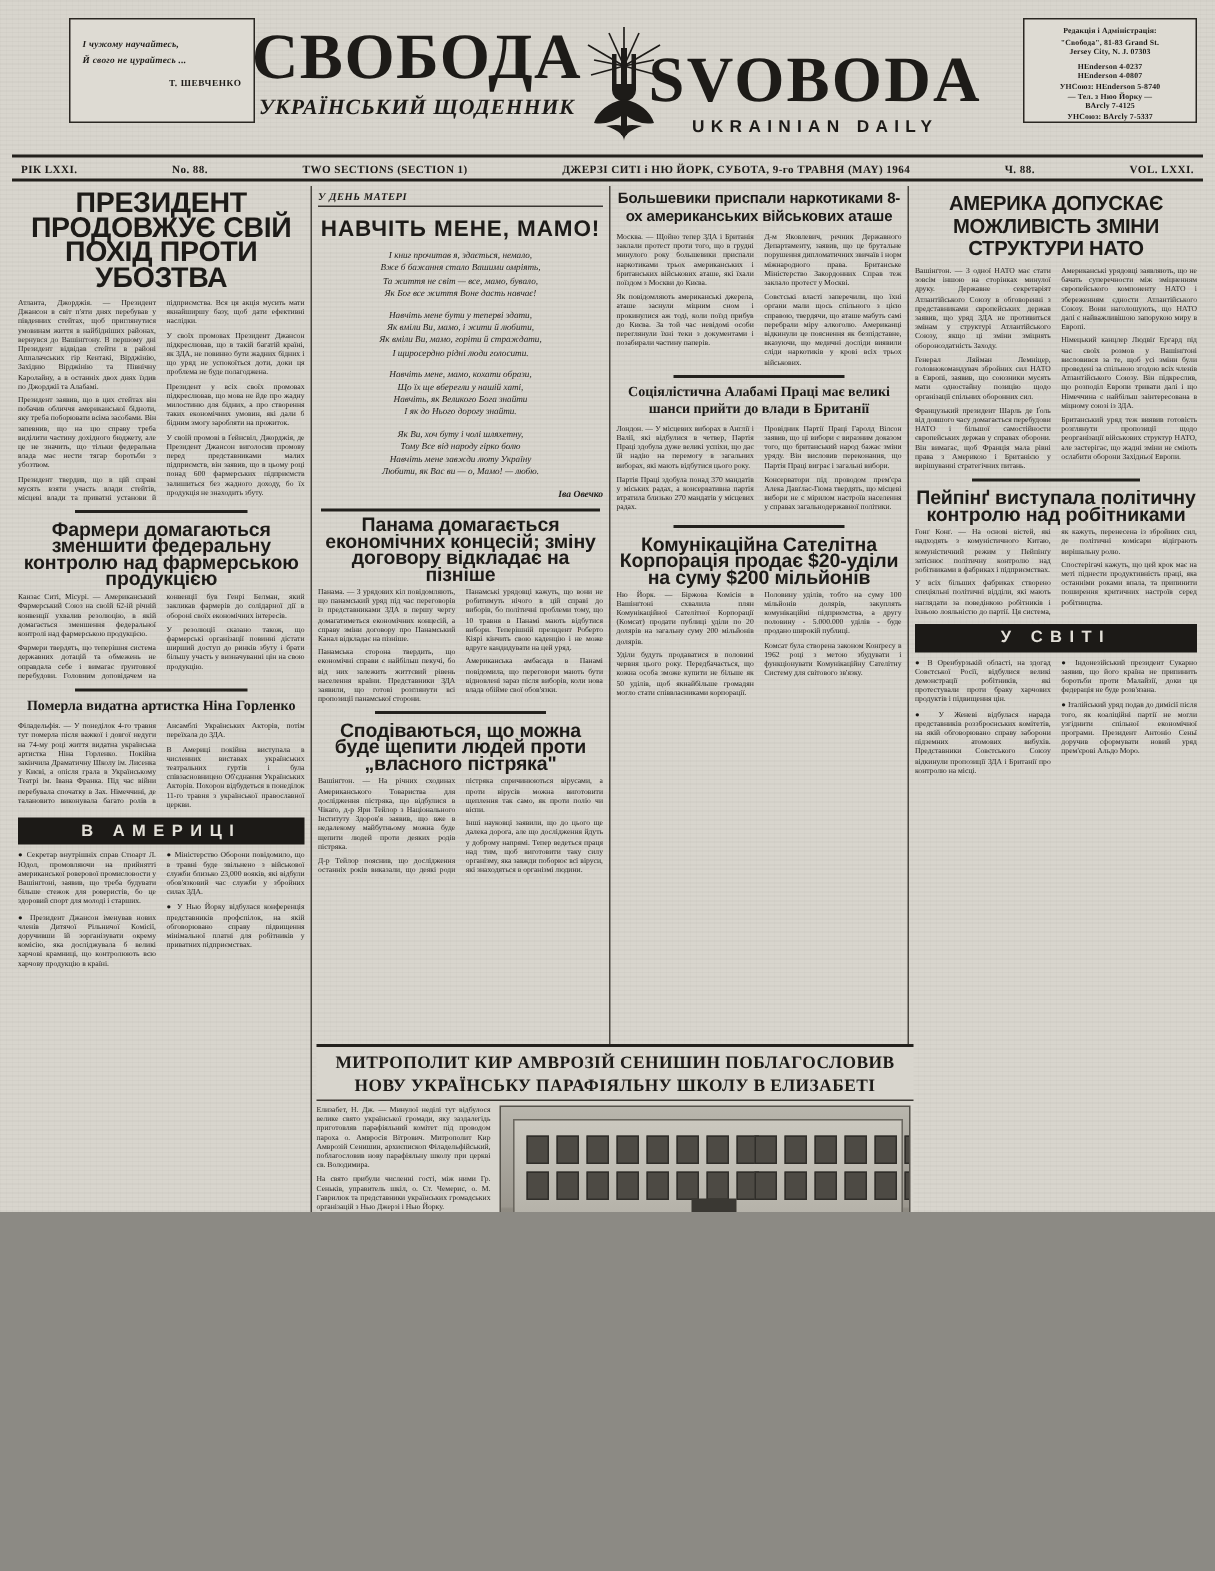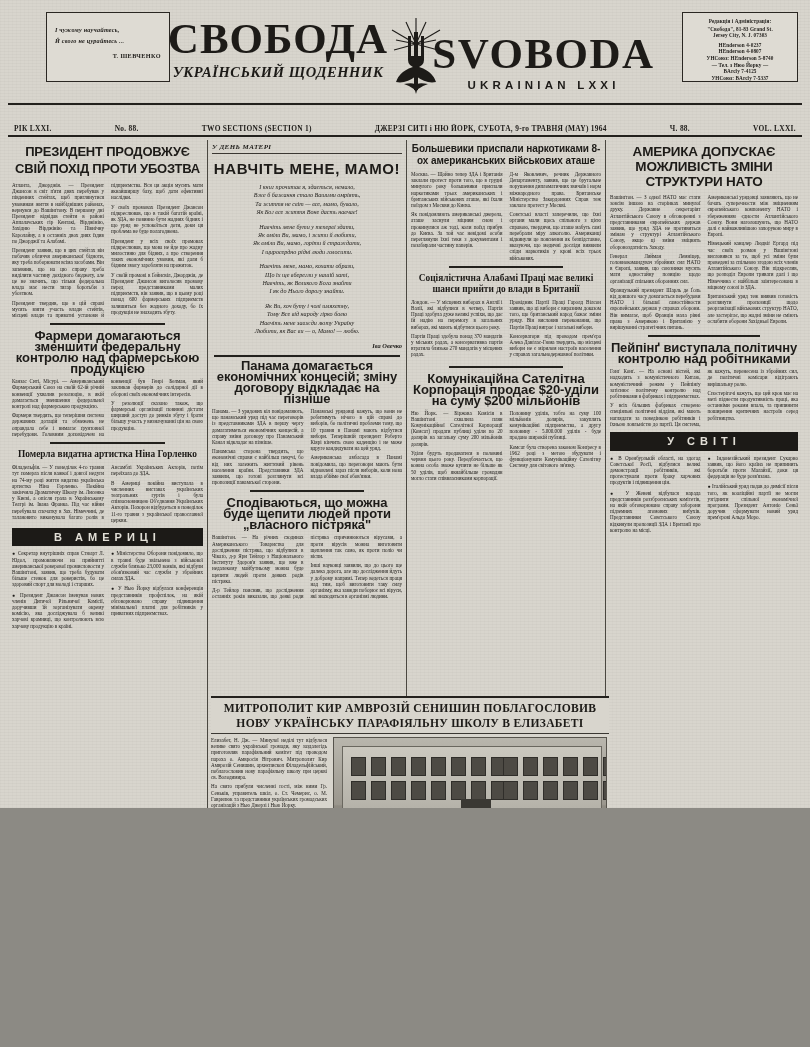--- a/index.html
+++ b/index.html
@@ -33,30 +33,30 @@
   .addrbox{position:absolute;right:4px;top:4px;width:116px;height:70px;border:1px solid #2a2722;
            background:#dedbd3;text-align:center;padding-top:3px;box-sizing:border-box;}
   .addrbox div{font-size:5.2px;font-weight:bold;line-height:6.6px;letter-spacing:.1px;}
   .addrbox .ln{margin:1.5px 0;}
 
   .rule-thick{border-top:2px solid #23211d;margin:0;}
   .rule-thin{border-top:1px solid #3a3732;margin:0;}
 
   .folio{display:flex;justify-content:space-between;align-items:center;
          font-size:7.4px;font-weight:bold;padding:2.5px 6px;letter-spacing:.3px;}
-  .folio span{white-space:nowrap;margin-top:16px;}
+  .folio span{white-space:nowrap;}
 
   
   .cols{display:flex;margin-top:3px;height:925px;}
   .col{position:relative;padding:0 4px;box-sizing:border-box;}
   .col + .col{border-left:1px solid #4a4740;}
   .c1{width:199px;} .c2{width:199px;} .c3{width:199px;} .c4{width:197px;}
 
   h1.lead{font-family:"Liberation Sans",sans-serif;font-weight:bold;text-align:center;
-          font-size:13px;line-height:16.5px;margin:4px 0 5px;letter-spacing:-.2px;}
+          font-size:19px;line-height:16.5px;margin:4px 0 5px;letter-spacing:-.2px;}
   h2.hd{font-family:"Liberation Sans",sans-serif;font-weight:bold;text-align:center;
         font-size:13px;line-height:11px;margin:3px 0 4px;letter-spacing:-.1px;}
   h2.hd-serif{font-family:"Liberation Serif",serif;font-weight:bold;text-align:center;
         font-size:9.4px;line-height:11px;margin:3px 0 4px;}
   .kicker{font-family:"Liberation Serif",serif;font-weight:bold;font-style:italic;
           font-size:7px;letter-spacing:.4px;margin:3px 0 2px;}
   .poem-title{font-family:"Liberation Sans",sans-serif;font-weight:bold;text-align:center;
               font-size:15px;letter-spacing:.6px;margin:6px 0 6px;}
   .poem{font-style:italic;font-size:6.1px;line-height:8.4px;text-align:center;}
   .poem p{margin:0 0 6px;}
@@ -134,21 +134,21 @@
 
           <path d="M30 52 q-16 4 -20 16 q10 2 20 -6 q10 8 20 6 q-4 -12 -20 -16 z"></path>
           <rect x="28" y="54" width="4" height="22"></rect>
           <path d="M18 70 q12 4 12 10 q0 -6 12 -10 q-12 -2 -12 2 q0 -4 -12 -2 z"></path>
         </g>
       </svg>
     </div>
 
     <div class="mast-right">
       <div class="t-en">SVOBODA</div>
-      <div class="t-sub-en">UKRAINIAN LXXI</div>
+      <div class="t-sub-en">UKRAINIAN DAILY</div>
     </div>
 
     <div class="addrbox">
       <div class="ln">Редакція і Адміністрація:</div>
       <div>"Свобода", 81-83 Grand St.</div>
       <div>Jersey City, N. J. 07303</div>
       <div style="height:3px"></div>
       <div>HEnderson 4-0237</div>
       <div>HEnderson 4-0807</div>
       <div>УНСоюз: HEnderson 5-8740</div>

